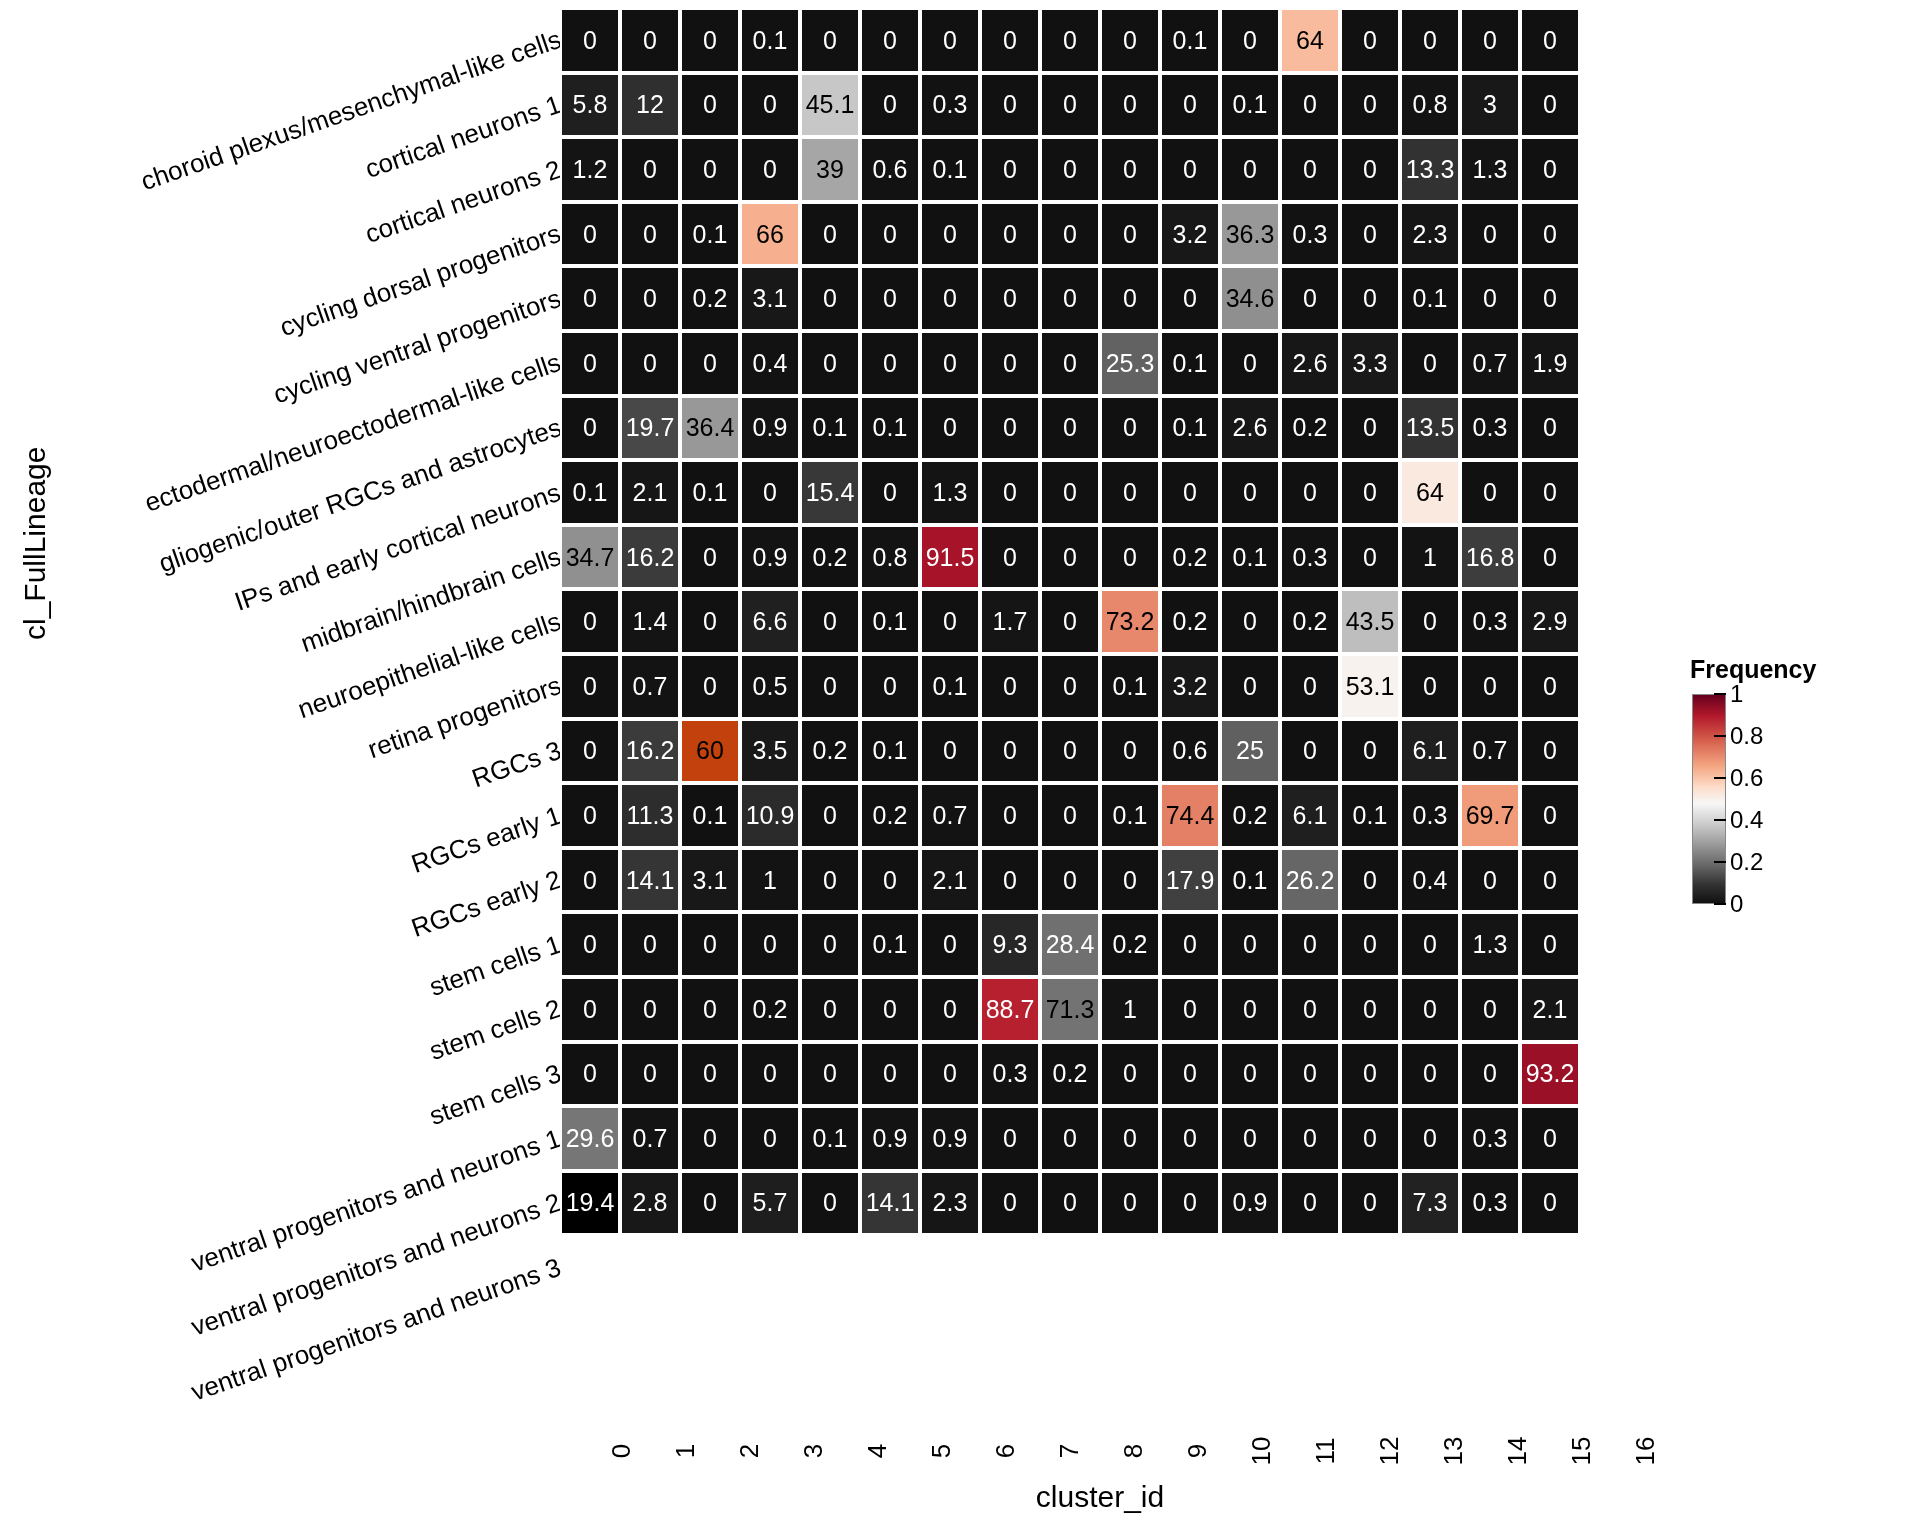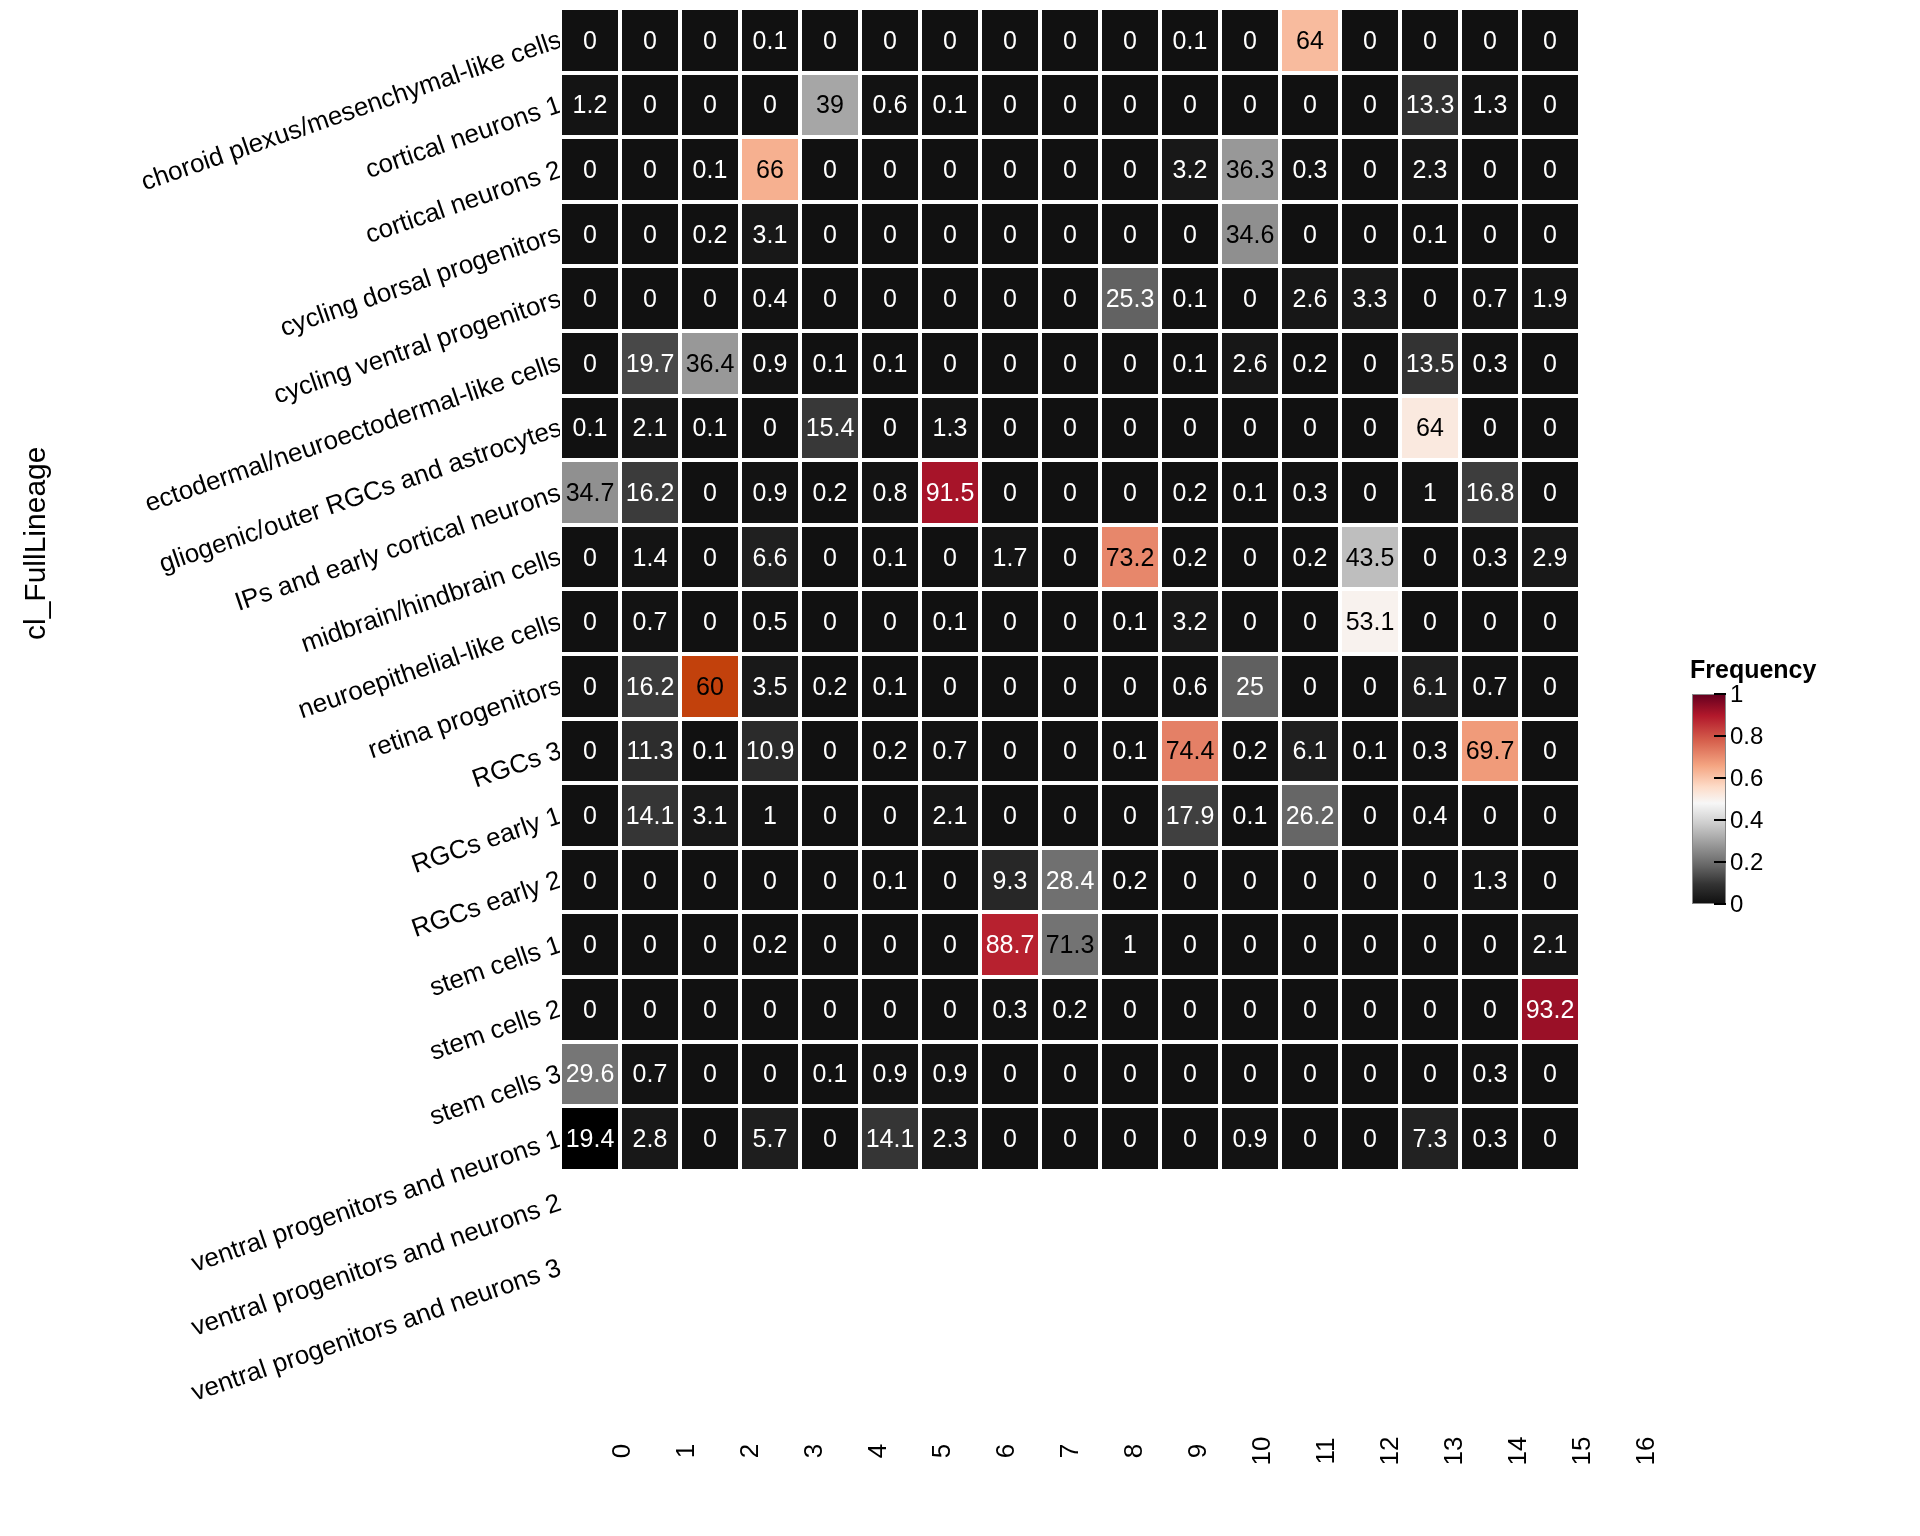--- a/index.html
+++ b/index.html
@@ -197,20 +197,39 @@
           <td style="background: rgb(17, 17, 17); color: rgb(255, 255, 255);">0</td>
           <td style="background: rgb(17, 17, 17); color: rgb(255, 255, 255);">0.1</td>
           <td style="background: rgb(17, 17, 17); color: rgb(255, 255, 255);">0</td>
           <td style="background: rgb(248, 187, 158); color: rgb(0, 0, 0);">64</td>
           <td style="background: rgb(17, 17, 17); color: rgb(255, 255, 255);">0</td>
           <td style="background: rgb(17, 17, 17); color: rgb(255, 255, 255);">0</td>
           <td style="background: rgb(17, 17, 17); color: rgb(255, 255, 255);">0</td>
           <td style="background: rgb(17, 17, 17); color: rgb(255, 255, 255);">0</td>
         </tr>
         <tr>
+          <td style="background: rgb(31, 31, 31); color: rgb(255, 255, 255);">5.8</td>
+          <td style="background: rgb(47, 47, 47); color: rgb(255, 255, 255);">12</td>
+          <td style="background: rgb(17, 17, 17); color: rgb(255, 255, 255);">0</td>
+          <td style="background: rgb(17, 17, 17); color: rgb(255, 255, 255);">0</td>
+          <td style="background: rgb(199, 199, 199); color: rgb(0, 0, 0);">45.1</td>
+          <td style="background: rgb(17, 17, 17); color: rgb(255, 255, 255);">0</td>
+          <td style="background: rgb(18, 18, 18); color: rgb(255, 255, 255);">0.3</td>
+          <td style="background: rgb(17, 17, 17); color: rgb(255, 255, 255);">0</td>
+          <td style="background: rgb(17, 17, 17); color: rgb(255, 255, 255);">0</td>
+          <td style="background: rgb(17, 17, 17); color: rgb(255, 255, 255);">0</td>
+          <td style="background: rgb(17, 17, 17); color: rgb(255, 255, 255);">0</td>
+          <td style="background: rgb(17, 17, 17); color: rgb(255, 255, 255);">0.1</td>
+          <td style="background: rgb(17, 17, 17); color: rgb(255, 255, 255);">0</td>
+          <td style="background: rgb(17, 17, 17); color: rgb(255, 255, 255);">0</td>
+          <td style="background: rgb(19, 19, 19); color: rgb(255, 255, 255);">0.8</td>
+          <td style="background: rgb(24, 24, 24); color: rgb(255, 255, 255);">3</td>
+          <td style="background: rgb(17, 17, 17); color: rgb(255, 255, 255);">0</td>
+        </tr>
+        <tr>
           <td style="background: rgb(20, 20, 20); color: rgb(255, 255, 255);">1.2</td>
           <td style="background: rgb(17, 17, 17); color: rgb(255, 255, 255);">0</td>
           <td style="background: rgb(17, 17, 17); color: rgb(255, 255, 255);">0</td>
           <td style="background: rgb(17, 17, 17); color: rgb(255, 255, 255);">0</td>
           <td style="background: rgb(166, 166, 166); color: rgb(0, 0, 0);">39</td>
           <td style="background: rgb(18, 18, 18); color: rgb(255, 255, 255);">0.6</td>
           <td style="background: rgb(17, 17, 17); color: rgb(255, 255, 255);">0.1</td>
           <td style="background: rgb(17, 17, 17); color: rgb(255, 255, 255);">0</td>
           <td style="background: rgb(17, 17, 17); color: rgb(255, 255, 255);">0</td>
           <td style="background: rgb(17, 17, 17); color: rgb(255, 255, 255);">0</td>
@@ -542,20 +561,21 @@
       <div class="collabel" style="left: 576px;">9</div>
       <div class="collabel" style="left: 640px;">10</div>
       <div class="collabel" style="left: 704px;">11</div>
       <div class="collabel" style="left: 768px;">12</div>
       <div class="collabel" style="left: 832px;">13</div>
       <div class="collabel" style="left: 896px;">14</div>
       <div class="collabel" style="left: 960px;">15</div>
       <div class="collabel" style="left: 1024px;">16</div>
     </div>
 
+  <div id="xlabel">cluster_id</div>
 
   <div id="legend">
     <div id="legend-title">Frequency</div>
     <div id="legend-body">
       <div id="legend-bar"></div>
     <div class="legend-dash" style="top: 0px;"></div>
         <div class="legend-tick" style="top: 0px;">1</div>
         <div class="legend-dash" style="top: 42px;"></div>
         <div class="legend-tick" style="top: 42px;">0.8</div>
         <div class="legend-dash" style="top: 84px;"></div>

